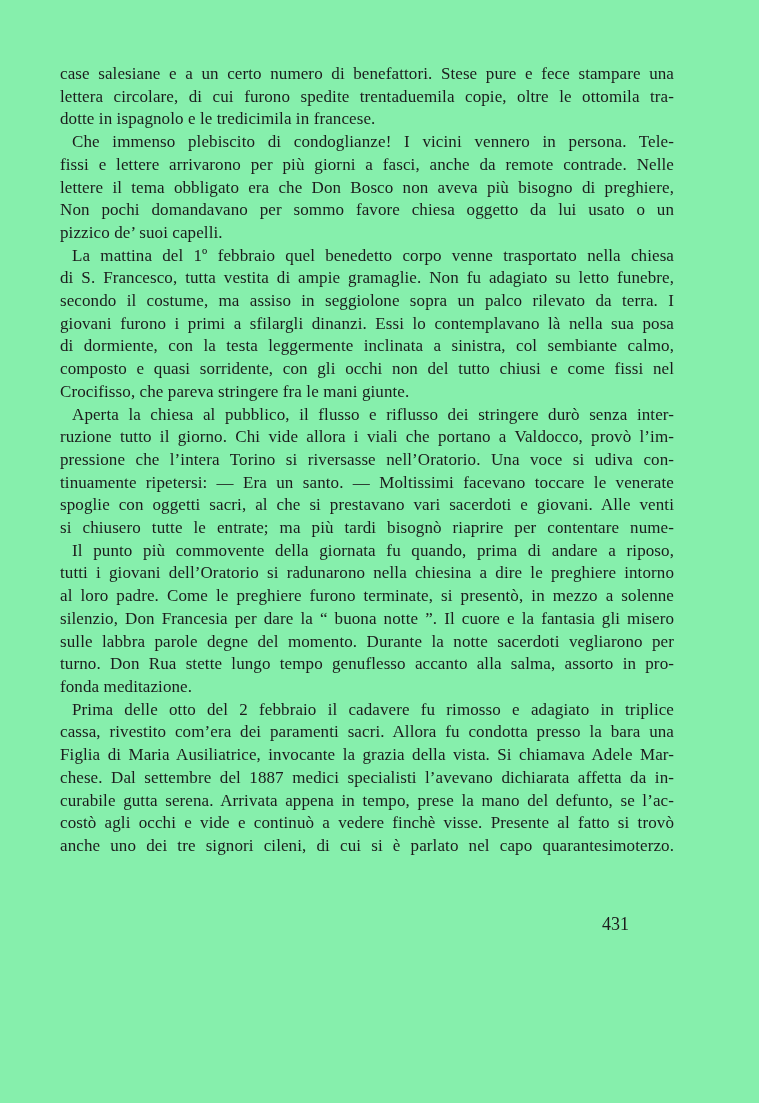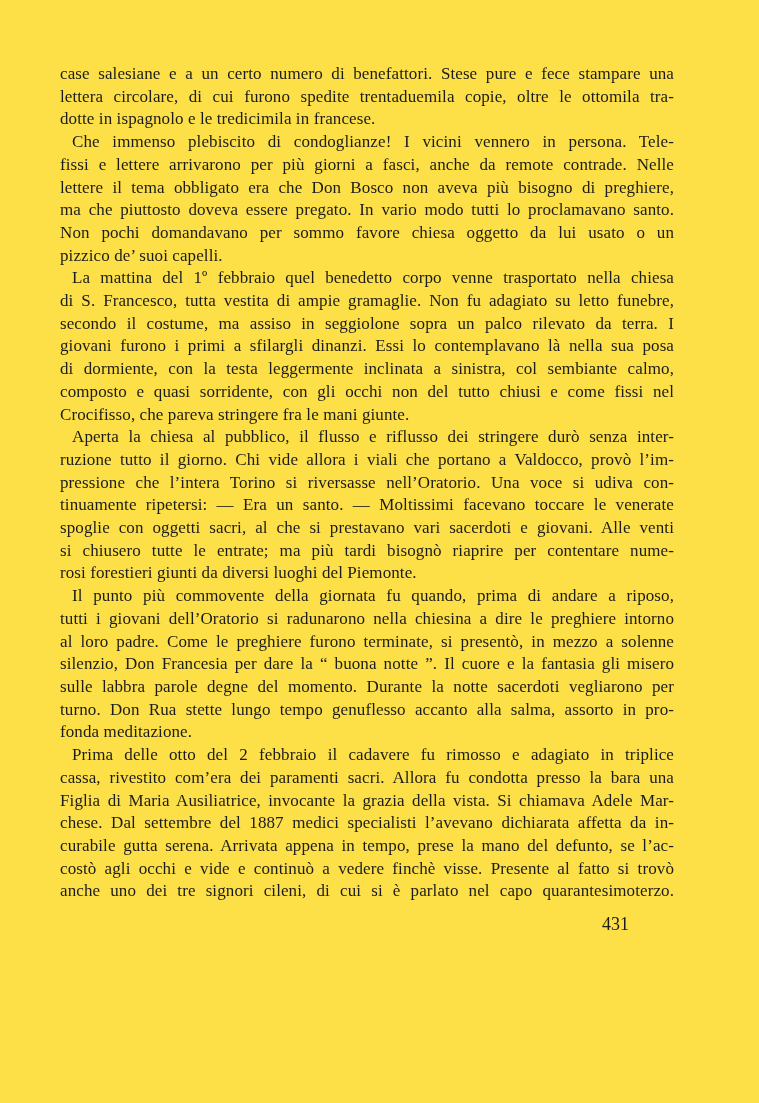--- a/index.html
+++ b/index.html
@@ -4,21 +4,21 @@
 <style>
   html, body {
     margin: 0;
     padding: 0;
     background: #ffffff;
   }
   .page {
     position: relative;
     width: 759px;
     height: 1103px;
-    background: #fde047;
+    background: #86efac;
     overflow: hidden;
     font-family: "Liberation Serif", "DejaVu Serif", serif;
     color: #1c1c1c;
   }
   .text-block {
     position: absolute;
     left: 60px;
     top: 63px;
     width: 614px;
     font-size: 17px;
@@ -58,41 +58,39 @@
   <div class="text-block">
       <div class="paragraph">
         <div class="line">case salesiane e a un certo numero di benefattori. Stese pure e fece stampare una</div>
         <div class="line">lettera circolare, di cui furono spedite trentaduemila copie, oltre le ottomila tra-</div>
         <div class="line lastline">dotte in ispagnolo e le tredicimila in francese.</div>
       </div>
       <div class="paragraph">
         <div class="line indent">Che immenso plebiscito di condoglianze! I vicini vennero in persona. Tele-</div>
         <div class="line">fissi e lettere arrivarono per più giorni a fasci, anche da remote contrade. Nelle</div>
         <div class="line">lettere il tema obbligato era che Don Bosco non aveva più bisogno di preghiere,</div>
-        <div class="line">ma che piuttosto doveva essere pregato. In vario modo tutti lo proclamavano santo.</div>
         <div class="line">Non pochi domandavano per sommo favore chiesa oggetto da lui usato o un</div>
         <div class="line lastline">pizzico de’ suoi capelli.</div>
       </div>
       <div class="paragraph">
         <div class="line indent">La mattina del 1º febbraio quel benedetto corpo venne trasportato nella chiesa</div>
         <div class="line">di S. Francesco, tutta vestita di ampie gramaglie. Non fu adagiato su letto funebre,</div>
         <div class="line">secondo il costume, ma assiso in seggiolone sopra un palco rilevato da terra. I</div>
         <div class="line">giovani furono i primi a sfilargli dinanzi. Essi lo contemplavano là nella sua posa</div>
         <div class="line">di dormiente, con la testa leggermente inclinata a sinistra, col sembiante calmo,</div>
         <div class="line">composto e quasi sorridente, con gli occhi non del tutto chiusi e come fissi nel</div>
         <div class="line lastline">Crocifisso, che pareva stringere fra le mani giunte.</div>
       </div>
       <div class="paragraph">
         <div class="line indent">Aperta la chiesa al pubblico, il flusso e riflusso dei stringere durò senza inter-</div>
         <div class="line">ruzione tutto il giorno. Chi vide allora i viali che portano a Valdocco, provò l’im-</div>
         <div class="line">pressione che l’intera Torino si riversasse nell’Oratorio. Una voce si udiva con-</div>
         <div class="line">tinuamente ripetersi: — Era un santo. — Moltissimi facevano toccare le venerate</div>
         <div class="line">spoglie con oggetti sacri, al che si prestavano vari sacerdoti e giovani. Alle venti</div>
         <div class="line">si chiusero tutte le entrate; ma più tardi bisognò riaprire per contentare nume-</div>
-        <div class="line lastline">rosi forestieri giunti da diversi luoghi del Piemonte.</div>
       </div>
       <div class="paragraph">
         <div class="line indent">Il punto più commovente della giornata fu quando, prima di andare a riposo,</div>
         <div class="line">tutti i giovani dell’Oratorio si radunarono nella chiesina a dire le preghiere intorno</div>
         <div class="line">al loro padre. Come le preghiere furono terminate, si presentò, in mezzo a solenne</div>
         <div class="line">silenzio, Don Francesia per dare la “ buona notte ”. Il cuore e la fantasia gli misero</div>
         <div class="line">sulle labbra parole degne del momento. Durante la notte sacerdoti vegliarono per</div>
         <div class="line">turno. Don Rua stette lungo tempo genuflesso accanto alla salma, assorto in pro-</div>
         <div class="line lastline">fonda meditazione.</div>
       </div>

